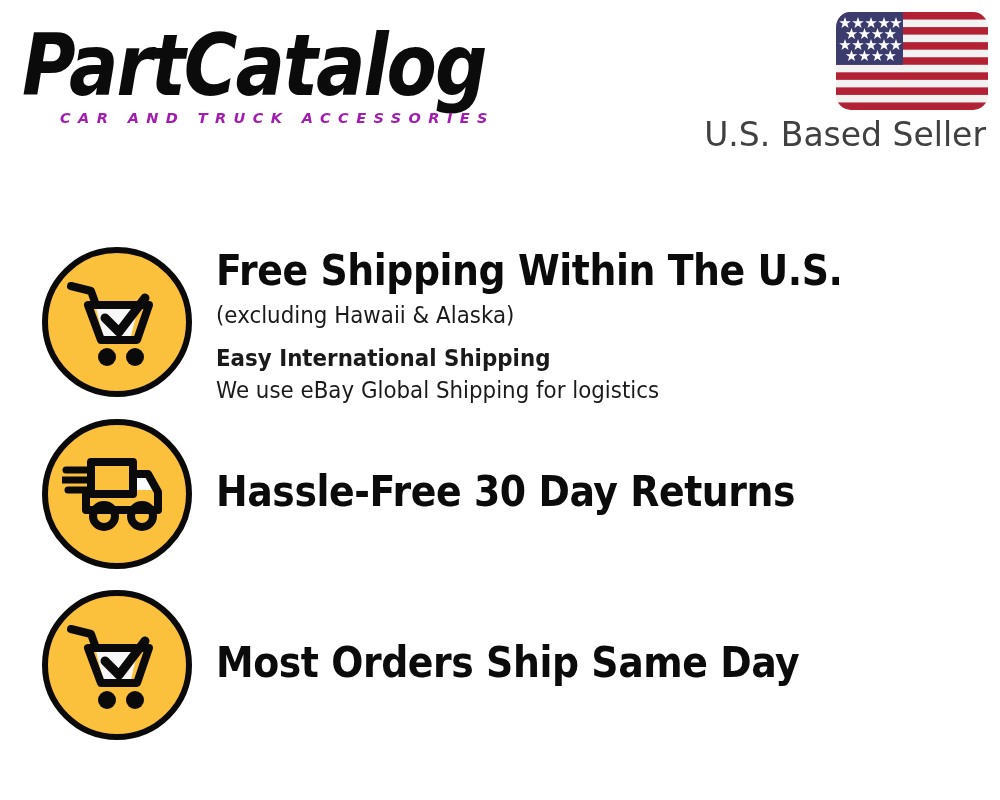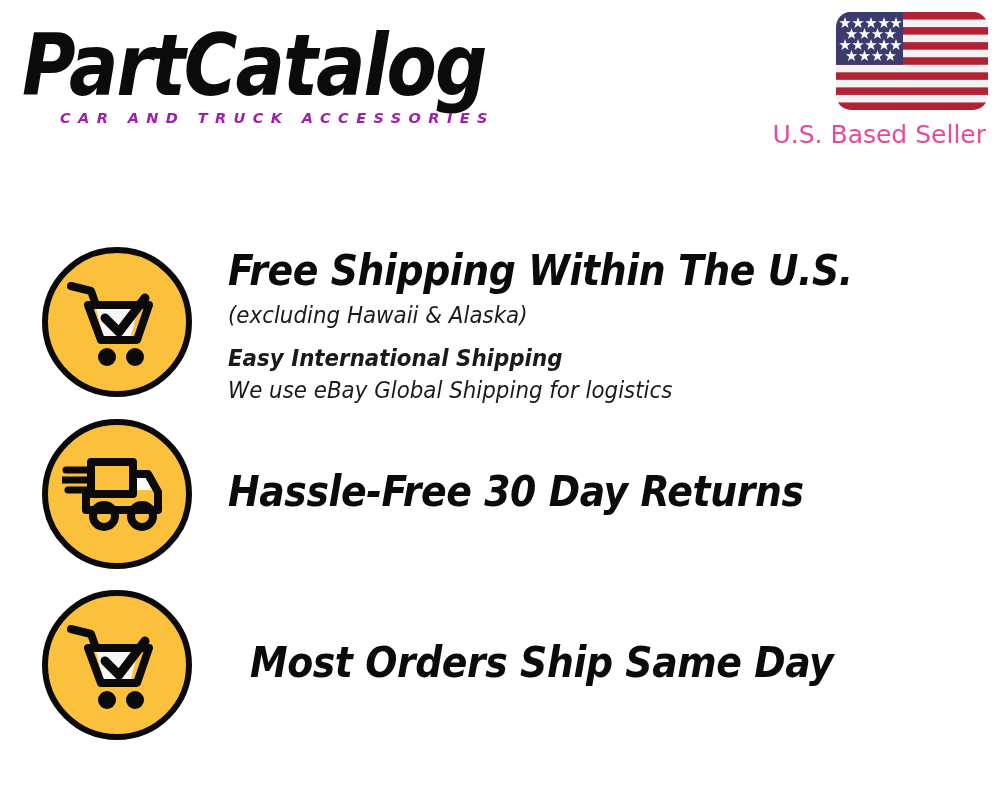--- a/index.html
+++ b/index.html
@@ -68,23 +68,23 @@
     background: #ffffff;
   }
   .flag-svg { display: block; width: 152px; height: 98px; }
 
   .seller-label {
     position: absolute;
     right: 14px;
     top: 116px;
     font-family: "DejaVu Sans", sans-serif;
     font-weight: 400;
-    font-size: 25px;
+    font-size: 33px;
     line-height: 38px;
-    color: #ec4899;
+    color: #404040;
     white-space: nowrap;
     letter-spacing: 0px;
   }
 
   
   .feature-row {
     position: absolute;
     left: 0;
     width: 1000px;
   }
@@ -106,24 +106,23 @@
   .badge svg {
     position: absolute;
     left: 50%;
     top: 50%;
     transform: translate(-50%, -50%);
     display: block;
   }
 
   .feature-text {
     position: absolute;
-    left: 228px;
+    left: 216px;
     top: 0;
     width: 760px;
-    font-style: italic;
   }
 
   .headline {
     font-family: "DejaVu Sans", sans-serif;
     font-weight: 700;
     font-size: 43px;
     line-height: 50px;
     letter-spacing: -0.5px;
     color: #0b0b0b;
     transform: scaleX(0.88);
@@ -141,21 +140,21 @@
     transform-origin: left center;
     white-space: nowrap;
     margin: 0;
   }
   .subline.bold { font-weight: 700; }
 
   .row-1 .feature-text { top: -2px; }
   .row-1 .headline { margin-bottom: 4px; }
   .row-1 .subline.intl { margin-top: 11px; }
   .row-2 .feature-text { top: 47px; }
-  .row-3 .feature-text { top: 47px; margin-left: 22px; }
+  .row-3 .feature-text { top: 47px; }
 </style>
 </head>
 <body>
 
 <div id="page">
 
   <div class="logo-block">
     <div class="logo-word">PartCatalog</div>
     <div class="logo-tagline">CAR AND TRUCK ACCESSORIES</div>
   </div>

